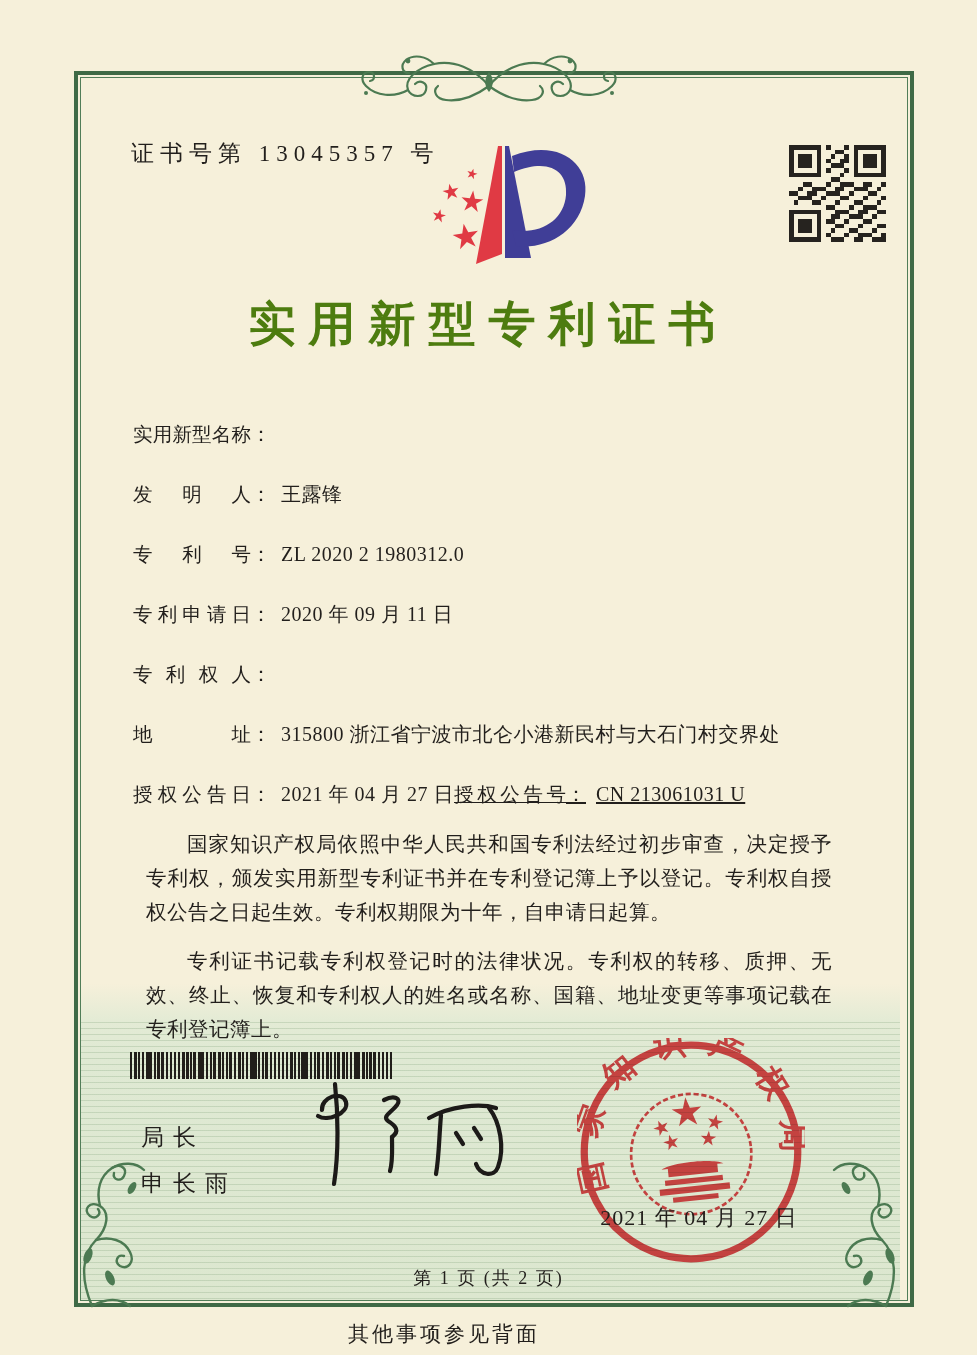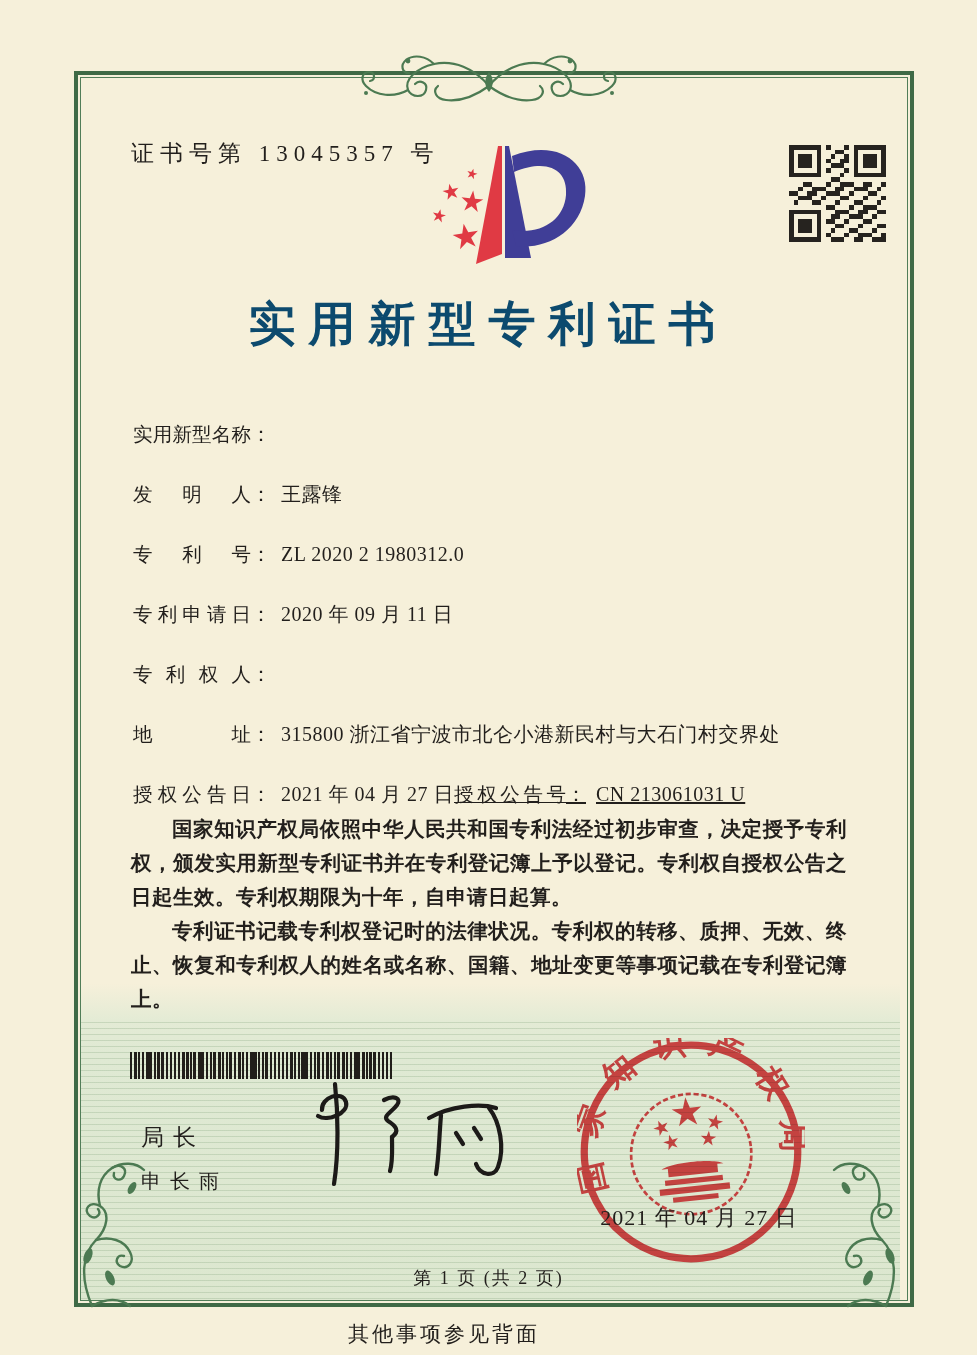--- a/index.html
+++ b/index.html
@@ -27,47 +27,47 @@
   .band-lines{
     left:80px;top:1022px;width:820px;height:279px;z-index:2;
     background:repeating-linear-gradient(180deg, rgba(128,162,122,.28) 0 1px, rgba(0,0,0,0) 1px 6px);
   }
   
   .cert-no{left:131px;top:138px;font-size:23px;letter-spacing:6px;z-index:10;}
   .logo{left:404px;top:134px;width:200px;height:145px;z-index:10;}
   .qr{left:789px;top:145px;width:97px;height:97px;z-index:10;}
   .title{
     left:0;top:293px;width:977px;text-align:center;z-index:10;
-    font-size:47px;font-weight:bold;letter-spacing:13px;color:#0c4a6e;
+    font-size:47px;font-weight:bold;letter-spacing:13px;color:#4d7c0f;
   }
   
   .fields{left:133px;top:404px;width:720px;z-index:10;}
   .frow{display:flex;align-items:center;height:60px;font-size:20px;}
   .frow .lab{
     display:inline-block;width:118px;flex:none;
     text-align:justify;text-align-last:justify;text-justify:inter-character;
     white-space:nowrap;font-size:19.5px;
   }
   .frow .colon{flex:none;margin-right:10px;}
   .frow .val{white-space:nowrap;letter-spacing:.5px;}
   .frow.double .pair2{display:flex;align-items:baseline;text-decoration:underline;}
   .frow.double .pair2 .lab{width:112px;}
   
   .paras{left:131px;top:812px;width:716px;z-index:10;font-size:20.5px;line-height:34px;}
-  .paras p{margin:0;text-indent:2em;text-align:justify;letter-spacing:.5px;font-weight:bold;}
+  .paras p{margin:15px;text-indent:2em;text-align:justify;letter-spacing:.5px;}
   
   .barcode{
     left:130px;top:1052px;width:262px;height:27px;z-index:10;
     background-image:
       repeating-linear-gradient(90deg,#211e1a 0 2px,transparent 2px 4px),
       repeating-linear-gradient(90deg,#211e1a 0 1px,transparent 1px 9px),
       repeating-linear-gradient(90deg,transparent 0 5px,#211e1a 5px 7px,transparent 7px 13px);
   }
   .director-title{left:141px;top:1122px;font-size:23px;letter-spacing:9px;z-index:10;}
-  .director-name{left:141px;top:1168px;font-size:20px;letter-spacing:9px;z-index:10;}
+  .director-name{left:141px;top:1168px;font-size:23px;letter-spacing:9px;z-index:10;}
   .signature{left:288px;top:1078px;width:240px;height:120px;z-index:10;}
   .seal{left:577px;top:1038px;width:228px;height:228px;z-index:11;opacity:.92;mix-blend-mode:multiply;}
   .seal-date{left:594px;top:1203px;width:210px;text-align:center;font-size:22px;z-index:12;letter-spacing:1px;}
   .page-indicator{left:0;top:1266px;width:977px;text-align:center;font-size:18px;z-index:10;letter-spacing:2px;}
   .back-note{left:0;top:1320px;width:888px;text-align:center;font-size:21px;z-index:10;letter-spacing:3px;}
   
   .top-ornament{left:342px;top:46px;width:294px;height:64px;z-index:6;}
   .vine{width:96px;height:150px;z-index:6;}
   .vine.left{left:62px;top:1158px;}
   .vine.right{left:820px;top:1158px;transform:scaleX(-1);}

